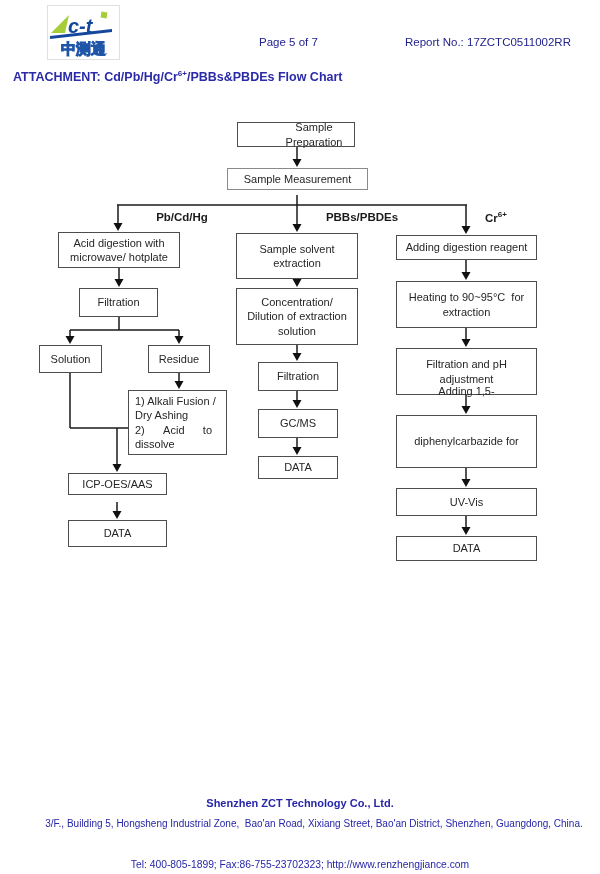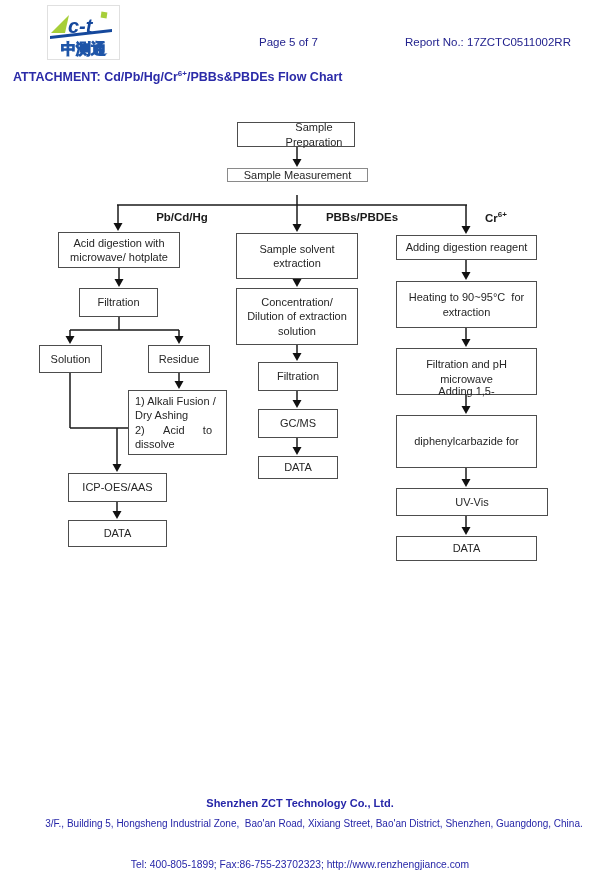--- a/index.html
+++ b/index.html
@@ -99,21 +99,21 @@
       <polygon points="461.5,339 470.5,339 466,347"></polygon>
       <polygon points="461.5,406 470.5,406 466,414"></polygon>
       <polygon points="461.5,479 470.5,479 466,487"></polygon>
       <polygon points="461.5,527 470.5,527 466,535"></polygon>
     </g>
   </svg>
 
   <div class="fbox" style="left:237px;top:122px;width:118px;height:25px;padding-left:36px;">
       <span>Sample Preparation</span>
     </div>
-  <div class="fbox gray" style="left:227px;top:168px;width:141px;height:14px;">
+  <div class="fbox gray" style="left:227px;top:168px;width:141px;height:22px;">
       <span>Sample Measurement</span>
     </div>
 
   <div class="blabel" style="left:182px;top:211px;">Pb/Cd/Hg</div>
   <div class="blabel" style="left:362px;top:211px;">PBBs/PBDEs</div>
   <div class="blabel" style="left:496px;top:210px;"><span>Cr</span><sup>6+</sup></div>
 
   <div class="fbox" style="left:58px;top:232px;width:122px;height:36px;">
     <span>Acid digestion with</span>
     <span>microwave/ hotplate</span>
@@ -126,21 +126,21 @@
     </div>
   <div class="fbox" style="left:148px;top:345px;width:62px;height:28px;">
       <span>Residue</span>
     </div>
   <div class="fbox leftalign" style="left:128px;top:390px;width:99px;height:65px;justify-content:center;">
     <span>1) Alkali Fusion /</span>
     <span>Dry Ashing</span>
     <span>2)&nbsp;&nbsp;&nbsp;&nbsp;&nbsp;&nbsp;Acid&nbsp;&nbsp;&nbsp;&nbsp;&nbsp;&nbsp;to</span>
     <span>dissolve</span>
   </div>
-  <div class="fbox" style="left:68px;top:473px;width:99px;height:29px;">
+  <div class="fbox" style="left:68px;top:473px;width:99px;height:22px;">
       <span>ICP-OES/AAS</span>
     </div>
   <div class="fbox" style="left:68px;top:520px;width:99px;height:27px;">
       <span>DATA</span>
     </div>
 
   <div class="fbox" style="left:236px;top:233px;width:122px;height:46px;">
     <span>Sample solvent</span>
     <span>extraction</span>
   </div>
@@ -161,28 +161,28 @@
 
   <div class="fbox" style="left:396px;top:235px;width:141px;height:25px;">
       <span>Adding digestion reagent</span>
     </div>
   <div class="fbox" style="left:396px;top:281px;width:141px;height:47px;">
     <span>Heating to 90~95°C&nbsp; for</span>
     <span>extraction</span>
   </div>
   <div class="fbox" style="left:396px;top:348px;width:141px;height:47px;">
     <span>Filtration and pH</span>
-    <span>microwave</span>
+    <span>adjustment</span>
   </div>
   <div class="fbox" style="left:396px;top:415px;width:141px;height:53px;gap:36px;">
     <span>Adding 1,5-</span>
     <span>diphenylcarbazide for</span>
     <span>color development</span>
   </div>
-  <div class="fbox" style="left:396px;top:488px;width:152px;height:28px;">
+  <div class="fbox" style="left:396px;top:488px;width:141px;height:28px;">
       <span>UV-Vis</span>
     </div>
   <div class="fbox" style="left:396px;top:536px;width:141px;height:25px;">
       <span>DATA</span>
     </div>
 
   <div class="ftr company">Shenzhen ZCT Technology Co., Ltd.</div>
   <div class="ftr addr">3/F., Building 5, Hongsheng Industrial Zone,&nbsp; Bao'an Road, Xixiang Street, Bao'an District, Shenzhen, Guangdong, China.</div>
   <div class="ftr contact">Tel: 400-805-1899; Fax:86-755-23702323; http://www.renzhengjiance.com</div>
 

